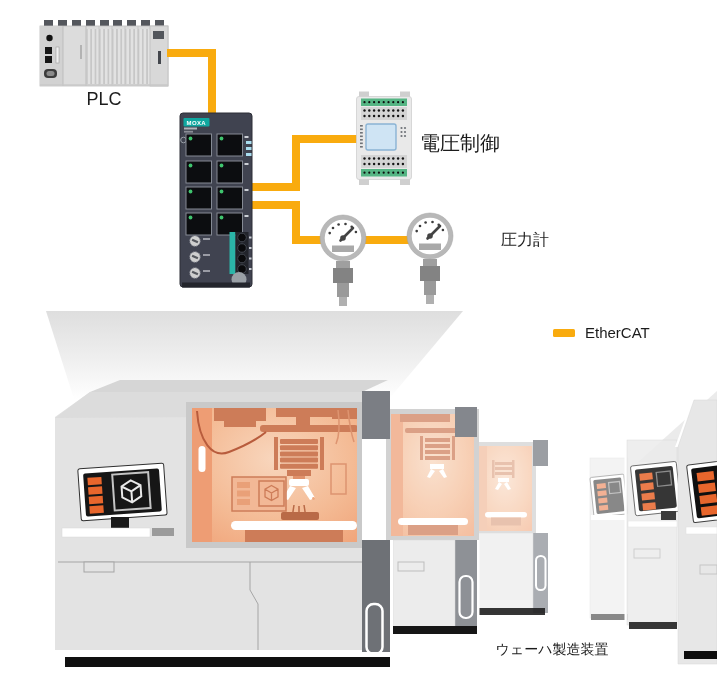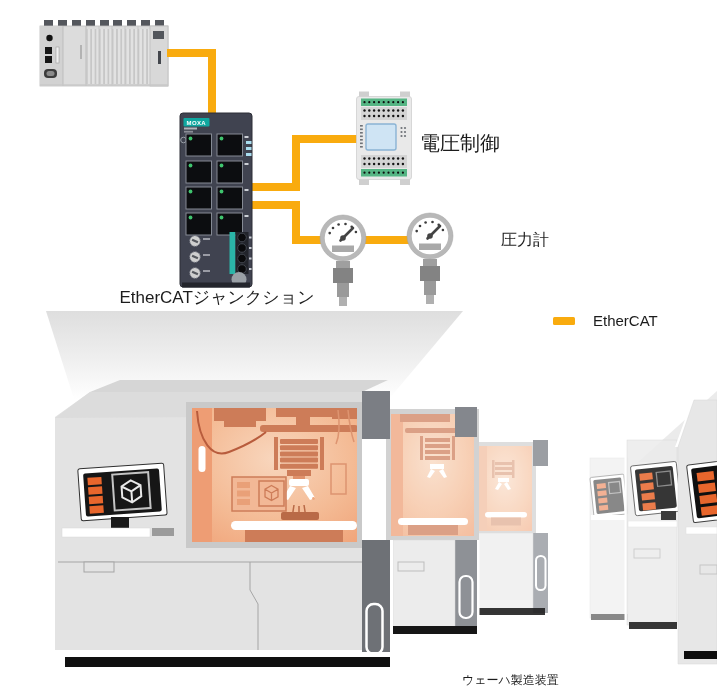--- a/index.html
+++ b/index.html
@@ -4,22 +4,22 @@
 <style>
   html,body{margin:0;padding:0;background:#fff;}
   .stage{position:relative;width:717px;height:700px;background:#fff;overflow:hidden;
          font-family:"Liberation Sans","DejaVu Sans",sans-serif;color:#1c1c1c;}
   .stage svg.scene{position:absolute;left:0;top:0;}
   .lbl{position:absolute;white-space:nowrap;}
   #lbl-plc{left:40px;top:89px;width:128px;text-align:center;font-size:18px;}
   #lbl-junction{left:92px;top:286px;width:250px;text-align:center;font-size:17px;}
   #lbl-voltage{left:420px;top:130px;font-size:20px;}
   #lbl-pressure{left:477px;top:230px;font-size:16px;margin-left:24px;}
-  #lbl-machines{left:462px;top:672px;width:180px;font-size:12px;}
-  .legend{position:absolute;left:553px;top:312px;display:flex;align-items:center;gap:18px;font-size:15px;}
+  #lbl-machines{left:462px;top:641px;width:180px;text-align:center;font-size:14px;}
+  .legend{position:absolute;left:553px;top:324px;display:flex;align-items:center;gap:10px;font-size:15px;}
 </style>
 </head>
 <body>
 
 <div class="stage">
 
 <svg class="scene" width="717" height="700" viewBox="0 0 717 700">
   <defs>
     <pattern id="slats" width="4.3" height="10" patternUnits="userSpaceOnUse">
       <rect width="4.3" height="10" fill="#e2e2e2"></rect>
@@ -475,21 +475,21 @@
             <circle cx="8.7" cy="-11.2" r="1.3"></circle>
             <circle cx="12.9" cy="-6" r="1.3"></circle>
       </g>
       <rect x="-11" y="7.5" width="22" height="6.5" fill="#a9a9a9"></rect>
       <line x1="-2.5" y1="2.5" x2="10" y2="-10" stroke="#434343" stroke-width="2.6" stroke-linecap="round"></line>
       <circle r="2.8" fill="#434343"></circle>
     </g>
   </g>
 </svg>
 
-<div class="lbl" id="lbl-junction">EtherCATジャンクション</div>
+<div class="lbl" id="lbl-plc">PLC</div>
 <div class="lbl" id="lbl-voltage">電圧制御</div>
 <div class="lbl" id="lbl-pressure">圧力計</div>
 <div class="lbl" id="lbl-machines">ウェーハ製造装置</div>
 
 <div class="legend">
   <svg width="22" height="8">
     <rect width="22" height="8" rx="1.5" fill="#F9AB0E"></rect>
   </svg>
   <span>EtherCAT</span>
 </div>

